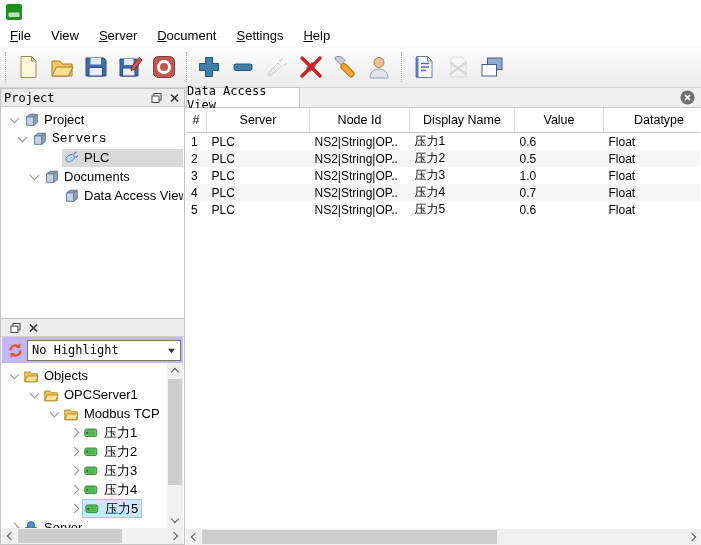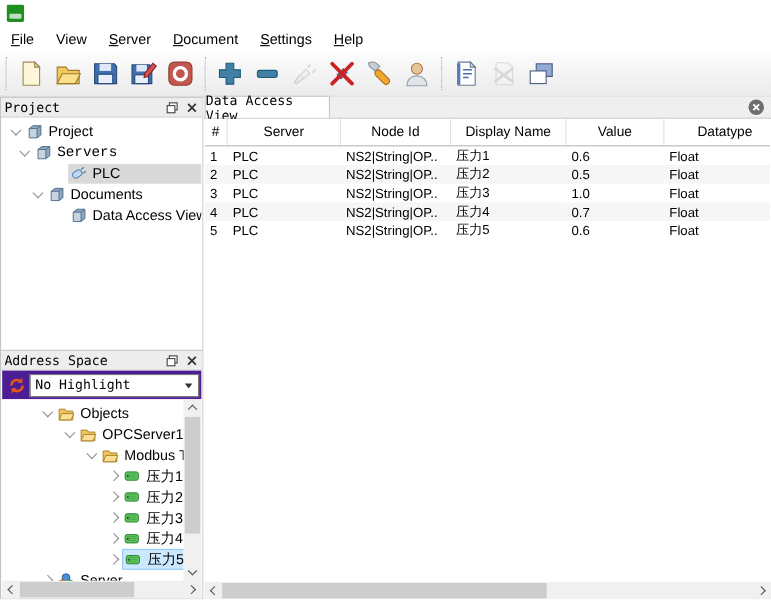--- a/index.html
+++ b/index.html
@@ -50,21 +50,21 @@
   .chev.r{transform:rotate(-45deg);}
   .row-content{display:flex;align-items:center;height:18px;padding:0 3px 0 1px;}
   .row-content.grow{flex:1;}
   .row-content.sel-gray{background:#d9d9d9;}
   .row-content.sel-blue{background:#cce8ff;border:1px solid #93cdf5;height:17px;}
   .t-ico{width:16px;height:16px;margin-right:5px;flex:0 0 auto;}
   .t-ico svg{width:100%;height:100%;display:block;}
   .t-label{font-size:13px;}
 
   
-  #addr-filter{position:absolute;left:1px;right:1px;top:18px;height:26px;background:#4c1d95;
+  #addr-filter{position:absolute;left:1px;right:1px;top:18px;height:26px;background:#c4b5fd;
                display:flex;align-items:center;padding:0 2px;box-sizing:border-box;}
   #refresh-btn{width:19px;height:19px;margin:0 2px;flex:0 0 auto;}
   #refresh-btn svg{width:100%;height:100%;display:block;}
   #highlight-dropdown{flex:1;height:21px;background:#fff;border:1px solid #777;
       display:flex;align-items:center;padding:0 4px;box-sizing:border-box;
       font-family:"DejaVu Sans Mono",monospace;font-size:12px;}
   #highlight-dropdown .dd-label{flex:1;white-space:nowrap;overflow:hidden;}
   .dd-arrow{width:9px;height:9px;flex:0 0 auto;}
   .dd-arrow svg{width:100%;height:100%;display:block;}
 
@@ -342,21 +342,20 @@
         </span>
       <span class="s-thumb" style="left:16px;width:142px;"></span>
       <span class="s-arrow" style="right:0;">
           <span class="sarr right"></span>
         </span>
     </div>
   </div>
 
   <div id="address-panel" class="panel">
     <div class="panel-header">
-      <span class="ph-title">Address Space</span>
       <span class="ph-btn">
           <svg viewBox="0 0 12 12">
             <rect x="3.5" y="1.5" width="7" height="6.5" fill="#fff" stroke="#444"></rect>
             <rect x="1.5" y="4" width="7" height="6.5" fill="#fff" stroke="#444"></rect>
           </svg>
         </span>
       <span class="ph-btn">
           <svg viewBox="0 0 12 12">
             <path d="M2.5 2.5l7 7M9.5 2.5l-7 7" stroke="#333" stroke-width="1.6"></path>
           </svg>
@@ -373,21 +372,21 @@
       </span>
       <div id="highlight-dropdown">
         <span class="dd-label">No Highlight</span>
         <span class="dd-arrow">
             <svg viewBox="0 0 10 10">
               <path d="M1.2 3h7.6L5 8z" fill="#333"></path>
             </svg>
           </span>
       </div>
     </div>
-    <div id="address-tree" class="tree" style="right:17px;padding-left:29px;">
+    <div id="address-tree" class="tree" style="right:17px;">
         <div class="tree-row" style="padding-left: 4px;">
           <span class="chev-slot">
             <span class="chev d"></span>
           </span>
           <span class="row-content">
             <span class="t-ico">
               <svg viewBox="0 0 18 18">
                 <path d="M2 4.5h6l1.5 2H16v9H2z" fill="#f2c35c" stroke="#a98427"></path>
                 <path d="M2 15.5L4.8 9H17l-2.8 6.5z" fill="#fbdf96" stroke="#a98427"></path>
               </svg>

